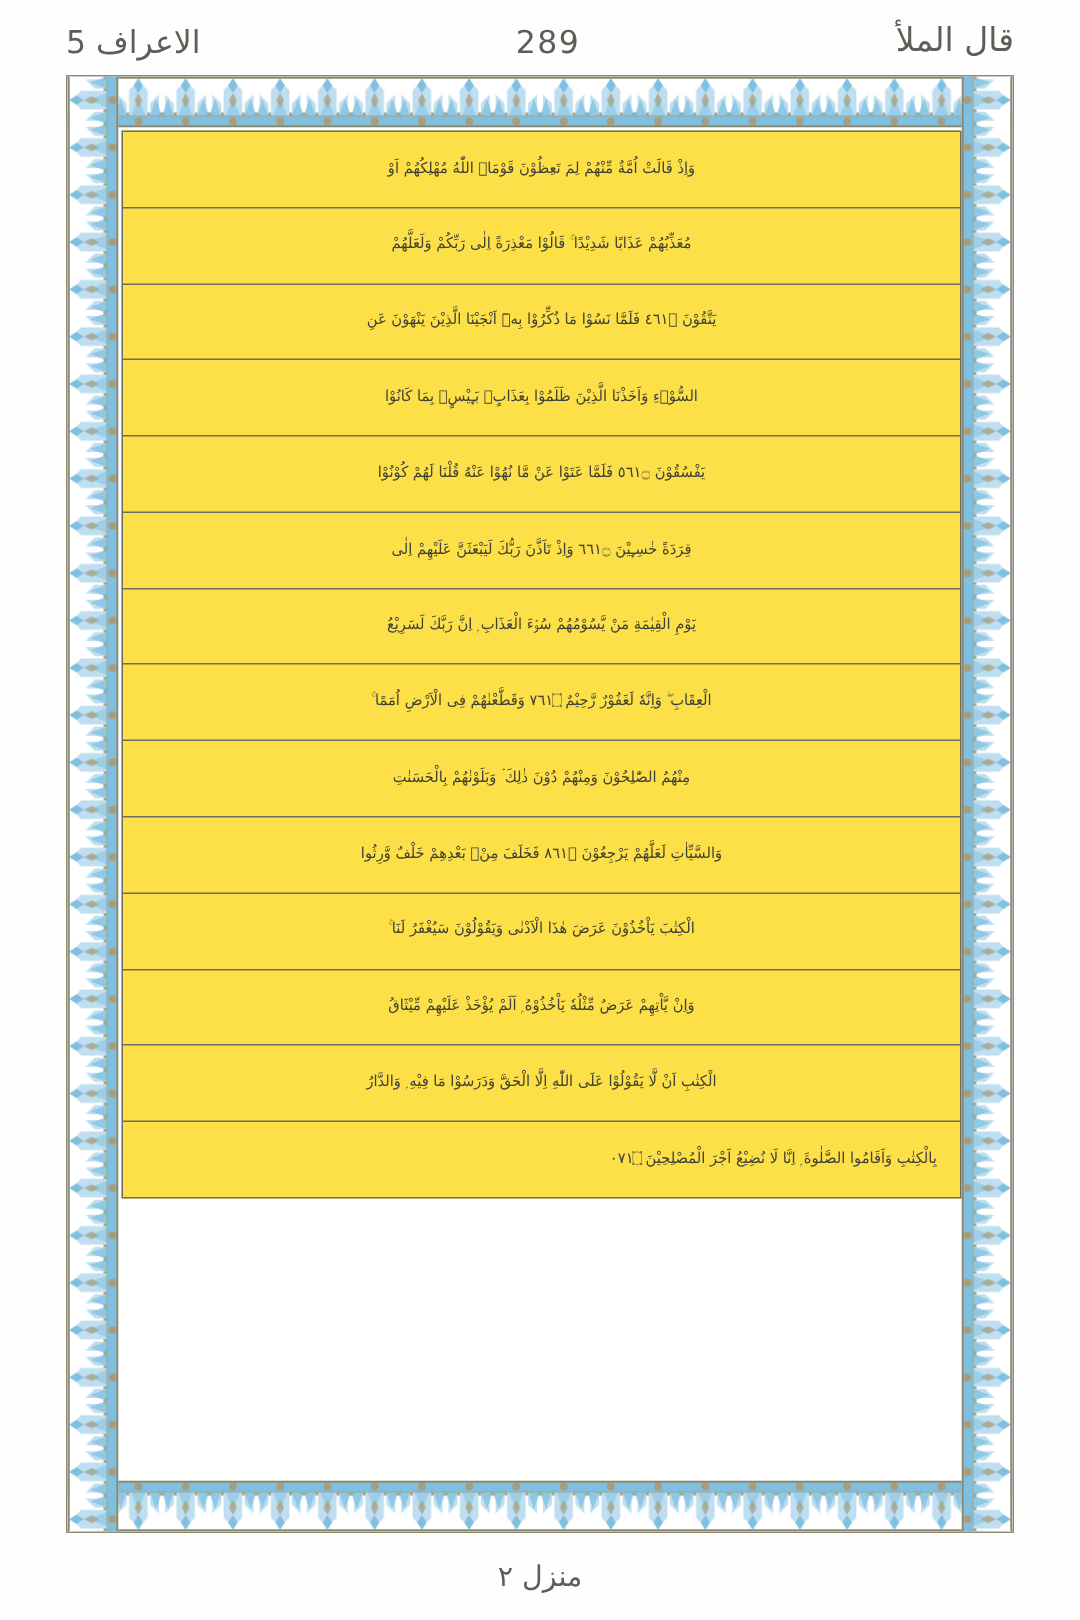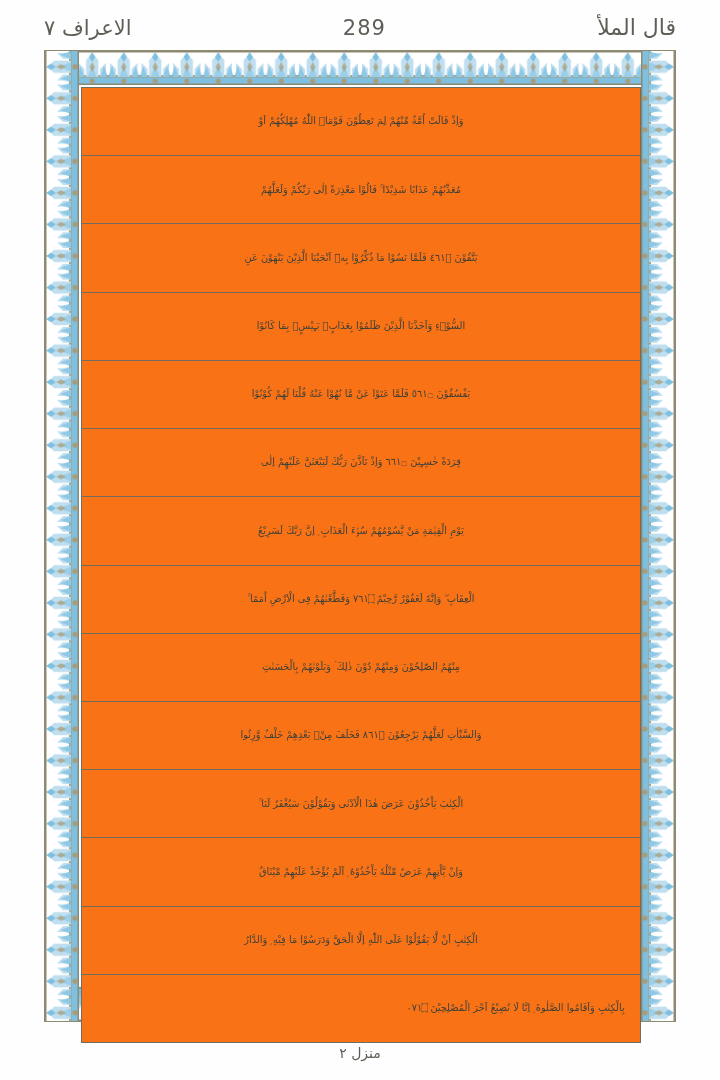--- a/index.html
+++ b/index.html
@@ -77,23 +77,23 @@
     width: 100%;
     height: 100%;
   }
 
   
   .text-panel {
     position: absolute;
     top: 36px;
     left: 36px;
     width: 560px;
-    height: 956px;
+    height: 712px;
     border: 1px solid #6f6d5f;
-    background: #f97316;
+    background: #fde047;
     overflow: hidden;
   }
 
   .lines {
     position: absolute;
     top: 0; left: 0; right: 0; bottom: 0;
     display: flex;
     flex-direction: column;
   }
 
@@ -132,34 +132,34 @@
   
   .page-footer {
     position: absolute;
     bottom: 18px;
     left: 0;
     width: 720px;
     text-align: center;
   }
   .footer-text {
     font-family: "DejaVu Sans", sans-serif;
-    font-size: 14px;
+    font-size: 19px;
     color: #5d5f56;
     direction: rtl;
   }
 </style>
 </head>
 <body>
 
 <div class="page">
 
   <div class="page-header">
     <div class="hdr-text hdr-rub">قال الملأ</div>
     <div class="hdr-text hdr-page">289</div>
-    <div class="hdr-text hdr-surah">الاعراف ٧</div>
+    <div class="hdr-text hdr-surah">الاعراف 5</div>
   </div>
 
   <div class="frame-outer">
 
     <div class="ornament-band band-top">
       <svg viewBox="0 0 632 34" preserveAspectRatio="none">
         <defs>
           <pattern id="ptop" x="0" y="0" width="31.6" height="34" patternUnits="userSpaceOnUse">
             <rect x="0" y="0" width="31.6" height="34" fill="#ffffff"></rect>
             <rect x="0" y="26" width="31.6" height="8" fill="#7fc0e0"></rect>

